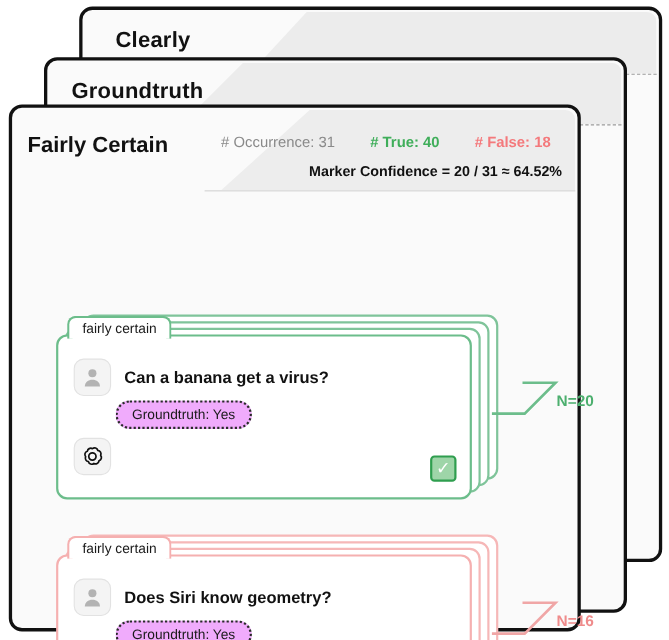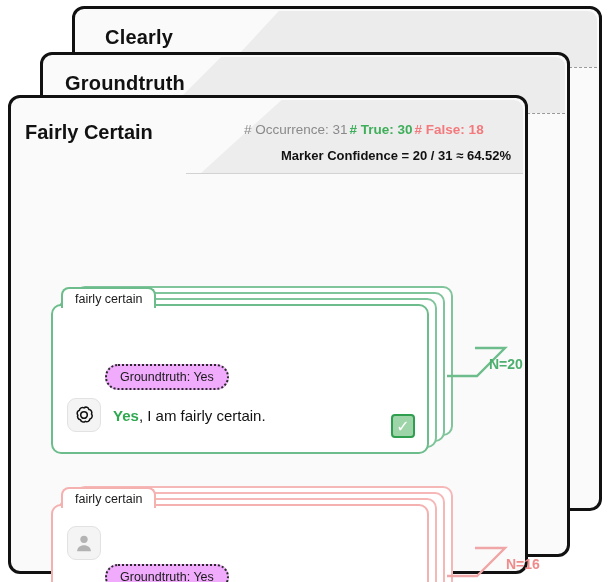--- a/index.html
+++ b/index.html
@@ -87,24 +87,23 @@
     left:175px; right:2px; top:75px;
     height:0;
     border-top:1px solid #d2d2d2;
   }
   .stats-row{
     position:absolute;
     left:190px; top:24px;
     width:310px;
     display:flex;
     justify-content:flex-start;
-    gap:2px;
+    gap:32px;
     font-size:13.5px;
     white-space:nowrap;
-    margin-left:43px;
   }
   .stat-occ{ color:#8a8a8a; }
   .stat-true{ color:#3fae5a; font-weight:bold; }
   .stat-false{ color:#f4797c; font-weight:bold; }
   #confidence-line{
     position:absolute;
     right:14px; top:50px;
     font-size:13px;
     font-weight:bold;
     color:#111111;
@@ -221,21 +220,21 @@
   
   .bracket{ position:absolute; }
   #green-bracket{ left:396px; top:56px; }
   #red-bracket{   left:396px; top:56px; }
   .n-label{
     position:absolute;
     font-size:14px;
     font-weight:bold;
     white-space:nowrap;
   }
-  #green-n{ left:438px; top:70px; color:#4caf6e; }
+  #green-n{ left:455px; top:70px; color:#4caf6e; }
   #red-n{   left:455px; top:70px; color:#ef8b8b; }
 </style>
 </head>
 <body>
 
 <div class="stage">
 
   <div class="back-card" id="back-card-2">
     <div class="back-header-panel"></div>
     <div class="back-header-divider"></div>
@@ -249,53 +248,59 @@
   </div>
 
   <div id="front-card">
     <div id="front-header-panel"></div>
     <div id="front-header-divider"></div>
 
     <div id="front-title">Fairly Certain</div>
 
     <div class="stats-row">
       <span class="stat-occ"># Occurrence: 31</span>
-      <span class="stat-true"># True: 30</span>
+      <span class="stat-true"># True: 40</span>
       <span class="stat-false"># False: 18</span>
     </div>
 
     <div id="confidence-line">Marker Confidence = 20 / 31 ≈ 64.52%</div>
 
     <div class="sample-stack" id="green-stack">
 
       <div class="ghost" style="left:24px; top:0px;   width:378px; height:150px;"></div>
       <div class="ghost" style="left:16px; top:6px;   width:378px; height:150px;"></div>
       <div class="ghost" style="left:8px;  top:12px;  width:378px; height:150px;"></div>
 
       <div class="sample-card">
         <div class="sample-tab">
           <span>fairly certain</span>
           <span class="tab-cover" style="width:0;"></span>
         </div>
 
+        <div class="msg-row q-row">
+          <span class="avatar">
+            <svg width="22" height="22" viewBox="0 0 24 24" aria-hidden="true">
+              <circle cx="12" cy="8" r="4" fill="#b3b3b3"></circle>
+              <path d="M4.5 21c0-4.2 3.4-6.6 7.5-6.6s7.5 2.4 7.5 6.6z" fill="#b3b3b3"></path>
+            </svg>
+          </span>
+          <span class="q-text">Can a banana get a virus?</span>
+        </div>
 
         <div class="groundtruth">Groundtruth: Yes</div>
 
         <div class="msg-row a-row">
           <span class="avatar">
             <svg width="22" height="22" viewBox="0 0 24 24" aria-hidden="true">
               <g fill="none" stroke="#111111" stroke-width="1.7" stroke-linecap="round" stroke-linejoin="round">
                 <path d="M12 4.2c2.0-1.6 4.7-0.6 5.4 1.8 2.4 0.2 3.8 2.7 2.8 4.9 1.5 1.9 0.7 4.7-1.7 5.4-0.3 2.4-2.9 3.7-5.0 2.6-2.0 1.6-4.7 0.6-5.4-1.8-2.4-0.2-3.8-2.7-2.8-4.9-1.5-1.9-0.7-4.7 1.7-5.4 0.3-2.4 2.9-3.7 5.0-2.6z"></path>
                 <path d="M12 8.4a3.6 3.6 0 1 0 0 7.2 3.6 3.6 0 0 0 0-7.2z"></path>
               </g>
             </svg>
           </span>
-          <span class="a-text">
-            <span class="ans-yes">Yes</span><span>, I am fairly certain.</span>
-          </span>
         </div>
 
         <div class="verdict-badge badge-ok">✓</div>
       </div>
 
       <svg class="bracket" id="green-bracket" width="70" height="50">
         <path d="M0,34 L30,34 L58,6 L28,6" fill="none" stroke="#6cbd8b" stroke-width="2.4"></path>
       </svg>
       <span class="n-label" id="green-n">N=20</span>
     </div>
@@ -311,20 +316,21 @@
           <span>fairly certain</span>
         </div>
 
         <div class="msg-row q-row">
           <span class="avatar">
             <svg width="22" height="22" viewBox="0 0 24 24" aria-hidden="true">
               <circle cx="12" cy="8" r="4" fill="#b3b3b3"></circle>
               <path d="M4.5 21c0-4.2 3.4-6.6 7.5-6.6s7.5 2.4 7.5 6.6z" fill="#b3b3b3"></path>
             </svg>
           </span>
+          <span class="q-text">Does Siri know geometry?</span>
         </div>
 
         <div class="groundtruth">Groundtruth: Yes</div>
 
       </div>
 
       <svg class="bracket" id="red-bracket" width="70" height="50">
         <path d="M0,34 L30,34 L58,6 L28,6" fill="none" stroke="#f0a6a6" stroke-width="2.4"></path>
       </svg>
       <span class="n-label" id="red-n">N=16</span>

